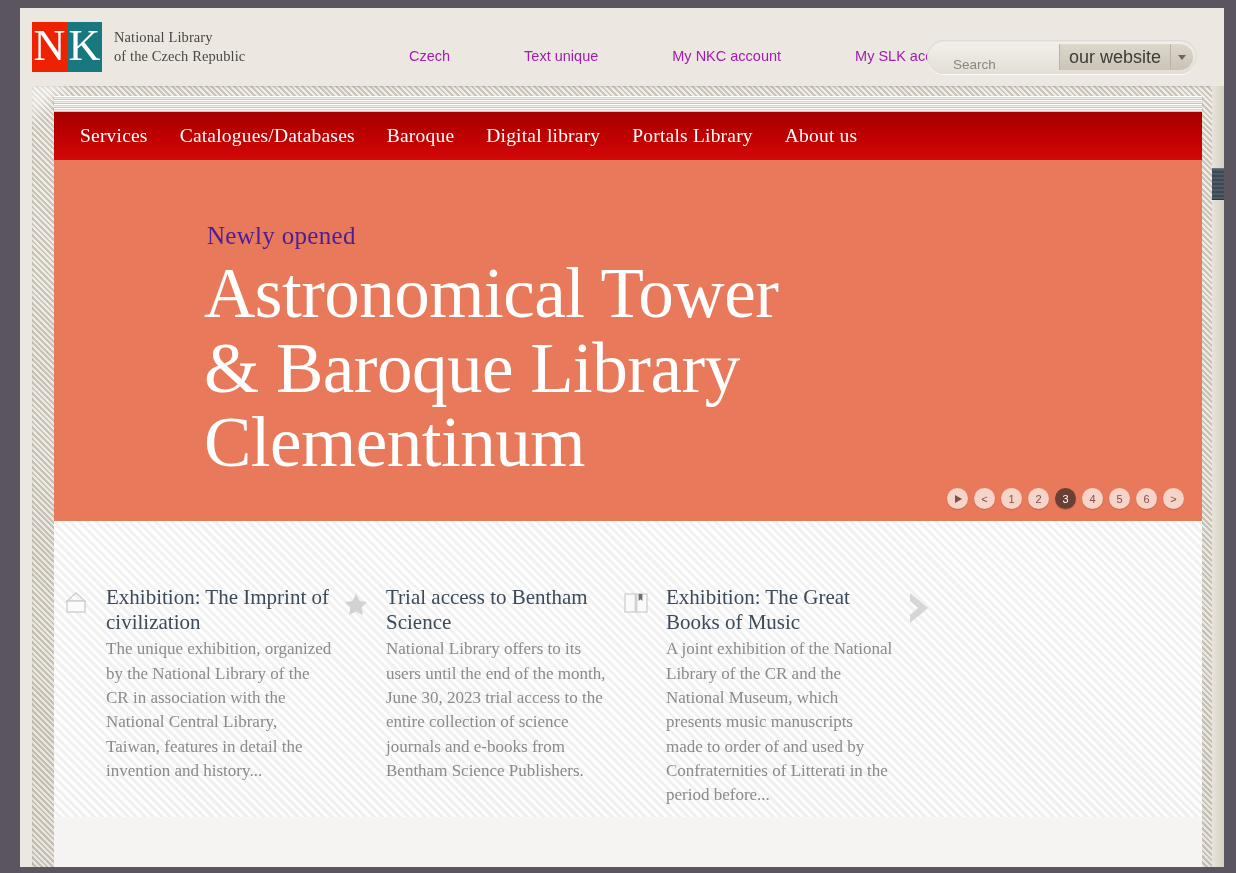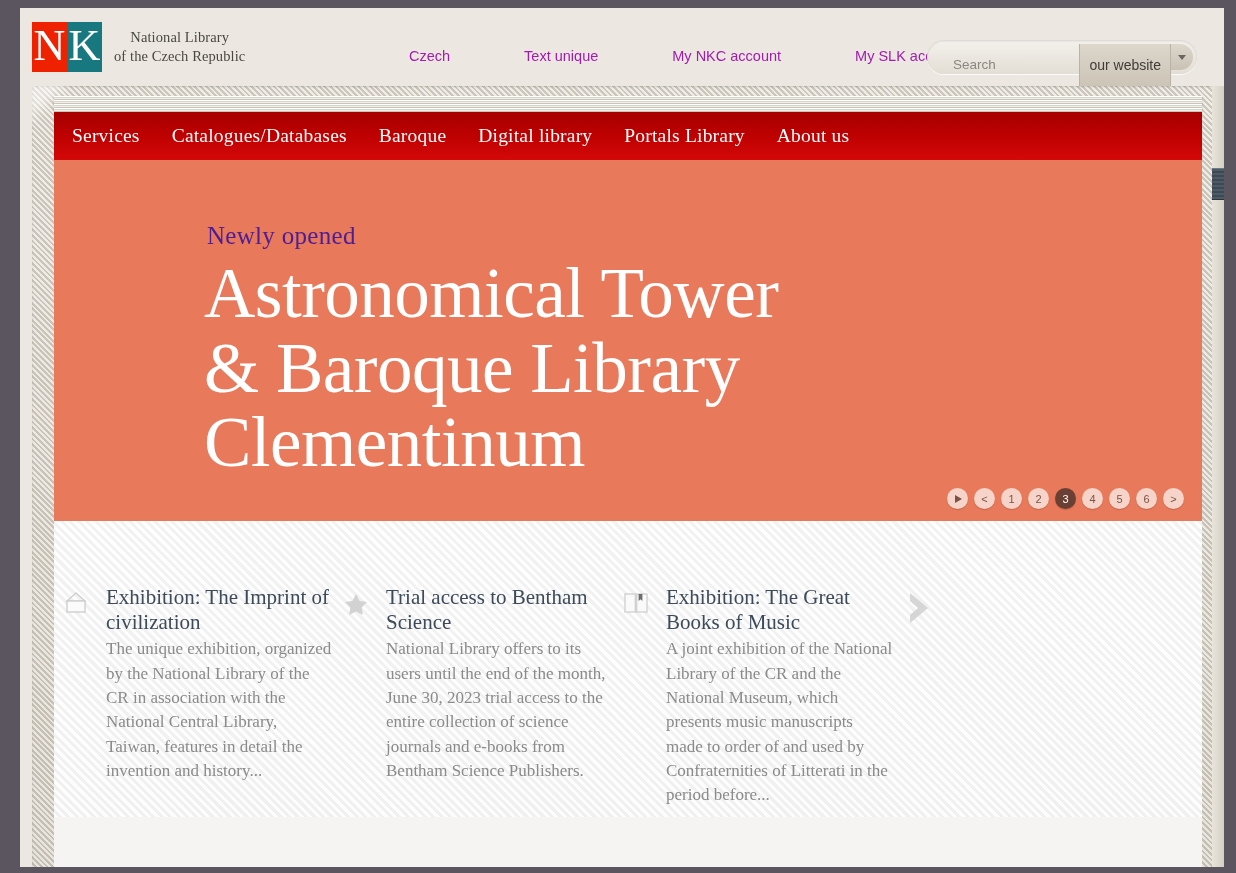--- a/index.html
+++ b/index.html
@@ -73,21 +73,20 @@
     line-height: 1;
   }
   #logo-text {
     margin-left: 12px;
     margin-top: 6px;
     font-family: "Liberation Serif", serif;
     font-size: 14.5px;
     line-height: 1.33;
     color: #4a4742;
     letter-spacing: 0.1px;
-    text-align: center;
   }
 
   #util-nav {
     position: absolute;
     left: 345px;
     top: 40px;
     display: flex;
     align-items: center;
   }
   #util-nav a {
@@ -127,28 +126,28 @@
     font-family: "Liberation Sans", sans-serif;
     font-size: 13.5px;
     color: #6f6a63;
   }
   #search-input::placeholder { color: #8b8680; opacity: 1; }
   #search-scope {
     position: absolute;
     right: 26px;
     top: 4px;
     height: 18px;
-    padding: 12px 9px;
+    padding: 4px 9px;
     display: flex;
     align-items: center;
     background: linear-gradient(#ddd7cc, #cbc4b7);
     border-left: 1px solid #b9b2a5;
     border-right: 1px solid #b9b2a5;
     font-family: "Liberation Sans", sans-serif;
-    font-size: 14px;
+    font-size: 18px;
     color: #3f3b36;
     white-space: nowrap;
   }
   #search-caret {
     position: absolute;
     right: 4px;
     top: 4px;
     width: 22px;
     height: 26px;
     display: flex;
@@ -219,21 +218,21 @@
     background: #f5f4f2;
   }
 
   
   #mainnav {
     position: relative;
     height: 48px;
     background: linear-gradient(to bottom, #a60000 0%, #bc0000 45%, #d40808 100%);
     display: flex;
     align-items: center;
-    padding-left: 18px;
+    padding-left: 26px;
     box-sizing: border-box;
   }
   #mainnav a {
     font-family: "Liberation Serif", serif;
     font-size: 19.5px;
     color: #ffffff;
     text-decoration: none;
     margin-right: 32px;
     white-space: nowrap;
     letter-spacing: 0.2px;

